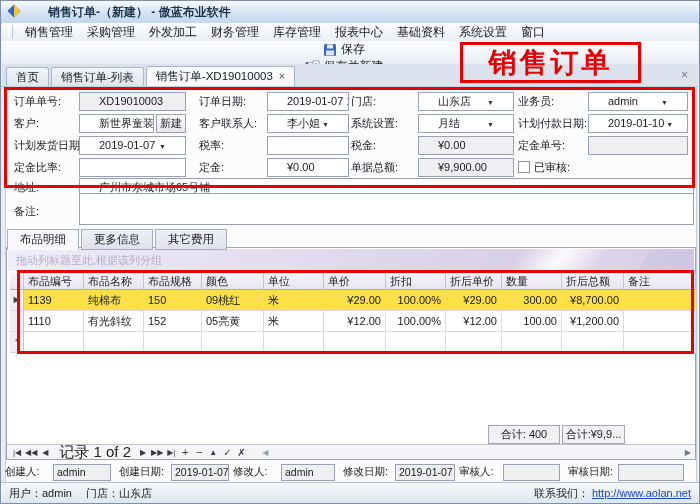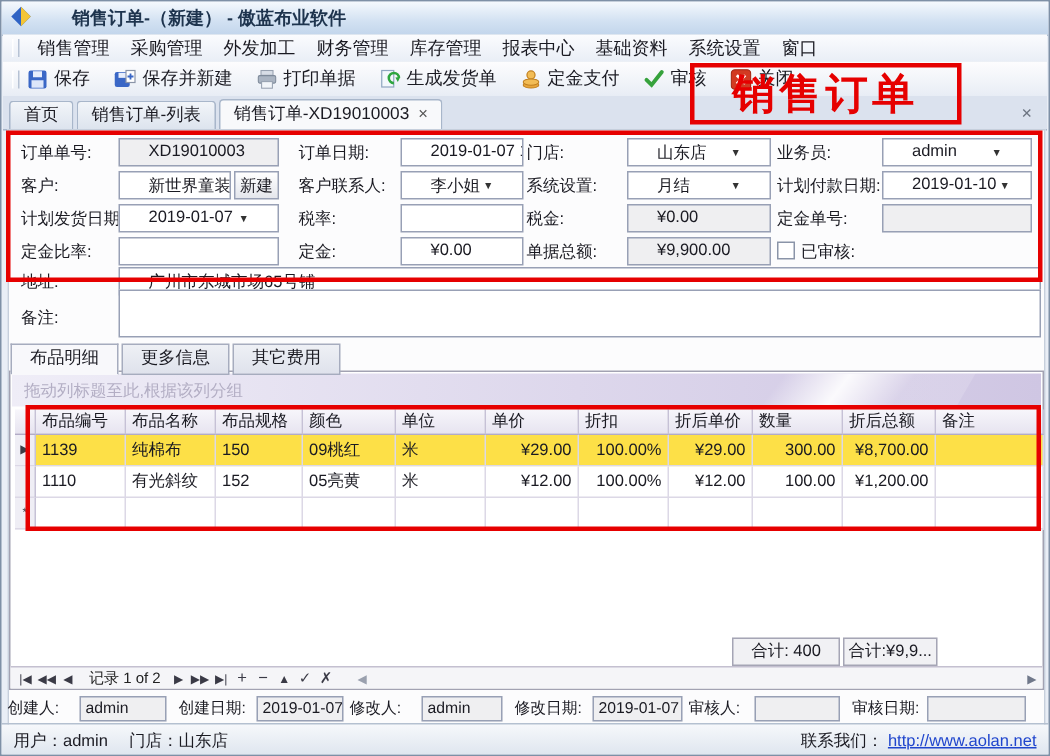--- a/index.html
+++ b/index.html
@@ -6,21 +6,21 @@
   body{width:700px;height:504px;font-family:"Liberation Sans","DejaVu Sans",sans-serif;font-size:12px;color:#1a1a22;}
   #window{position:relative;width:700px;height:504px;box-sizing:border-box;background:#e9eef6;border:1px solid #7e90a6;overflow:hidden;}
   
   .titlebar{position:absolute;left:0;top:0;right:0;height:22px;background:linear-gradient(#f5f9fd,#d2e1f2 60%,#c3d6ec);border-bottom:1px solid #aebfd4;display:flex;align-items:center;padding-left:6px;gap:22px;}
   .title-text{font-weight:bold;font-size:12px;color:#1d3document;color:#1e3document;color:#1e344e;margin-left:5px;white-space:nowrap;}
   
   .menubar{position:absolute;left:1px;top:22px;right:1px;height:18px;background:linear-gradient(#fbfcfe,#e9eef6);border-bottom:1px solid #cdd7e4;display:flex;align-items:center;padding-left:4px;}
   .grip{width:3px;height:12px;border-left:1px solid #fff;border-right:1px solid #b6c2d4;margin:0 5px 0 2px;}
   .menu-item{padding:1px 7px;white-space:nowrap;cursor:default;}
   
-  .toolbar{position:absolute;left:1px;top:40px;right:1px;height:23px;background:linear-gradient(#fdfdfe,#e8edf5);border-bottom:1px solid #cdd7e4;display:flex;align-items:center;padding-left:4px;}
+  .toolbar{position:absolute;left:1px;top:40px;right:1px;height:23px;background:linear-gradient(#fdfdfe,#e8edf5);border-bottom:1px solid #cdd7e4;display:flex;align-items:center;padding-left:4px;flex-direction:column;}
   .tool-btn{display:flex;align-items:center;gap:4px;margin-right:16px;white-space:nowrap;cursor:default;}
   .tool-btn svg{display:block;}
   
   .tabrow{position:absolute;left:1px;top:63px;right:1px;height:22px;background:#dbe2ee;border-bottom:1px solid #a8b6ca;display:flex;align-items:flex-end;padding-left:4px;}
   .tab{height:18px;line-height:18px;padding:0 9px;margin-right:2px;background:linear-gradient(#f2f5f9,#dde4ee);border:1px solid #a8b6ca;border-bottom:none;border-radius:3px 3px 0 0;font-size:11.5px;white-space:nowrap;}
   .tab.active{background:#f8f9fb;height:19px;line-height:19px;}
   .tab .tab-x{color:#555;margin-left:6px;font-size:11px;}
   .tabrow-close{position:absolute;right:10px;top:4px;color:#6d7582;font-size:12px;}
   
   .client{position:absolute;left:4px;top:85px;width:692px;height:399px;background:#fcfcfd;border:1px solid #c6cfdc;box-sizing:border-box;}
@@ -60,21 +60,21 @@
   .num{text-align:right;}
   .cw0{width:60px;} .cw1{width:60px;} .cw2{width:58px;} .cw3{width:62px;} .cw4{width:60px;} .cw5{width:62px;}
   .cw6{width:60px;} .cw7{width:56px;} .cw8{width:60px;} .cw9{width:62px;} .cw10{width:72px;}
   
   .totalbox{position:absolute;top:177px;height:19px;box-sizing:border-box;border:1px solid #a5a5b5;background:#f1f1f4;font-size:11px;line-height:17px;text-align:center;white-space:nowrap;overflow:hidden;padding:0 2px;}
   .tqty{left:481px;width:72px;}
   .tamt{left:555px;width:63px;}
   
   .navstrip{position:absolute;left:0;right:0;bottom:0;height:14px;border-top:1px solid #c4c0d0;background:#f5f5f8;display:flex;align-items:center;padding-left:4px;}
   .nbtn{min-width:12px;text-align:center;font-size:8px;color:#3a3a46;margin-right:2px;}
-  .nrec{font-size:10px;margin:0 6px;color:#222;}
+  .nrec{font-size:15px;margin:0 6px;color:#222;}
   .nscroll-l{margin-left:10px;color:#9aA;color:#9aa0ae;}
   .nscroll-r{position:absolute;right:4px;font-size:8px;color:#70788a;}
   
   .arow{position:absolute;left:4px;top:462px;height:18px;display:flex;align-items:center;}
   .alb{font-size:10.5px;white-space:nowrap;overflow:hidden;}
   .afld{border:1px solid #98a0b5;background:#efeff1;height:17px;box-sizing:border-box;font-size:10.5px;line-height:15px;padding:0 3px;white-space:nowrap;overflow:hidden;}
   
   .statusbar{position:absolute;left:0;right:0;bottom:0;height:20px;background:linear-gradient(#f6f8fb,#dfe6ef);border-top:1px solid #b4c0d0;display:flex;align-items:center;justify-content:space-between;padding:0 8px;font-size:11px;}
   .statusbar .left{display:flex;gap:14px;}
   .link{color:#1f45cd;text-decoration:underline;}

